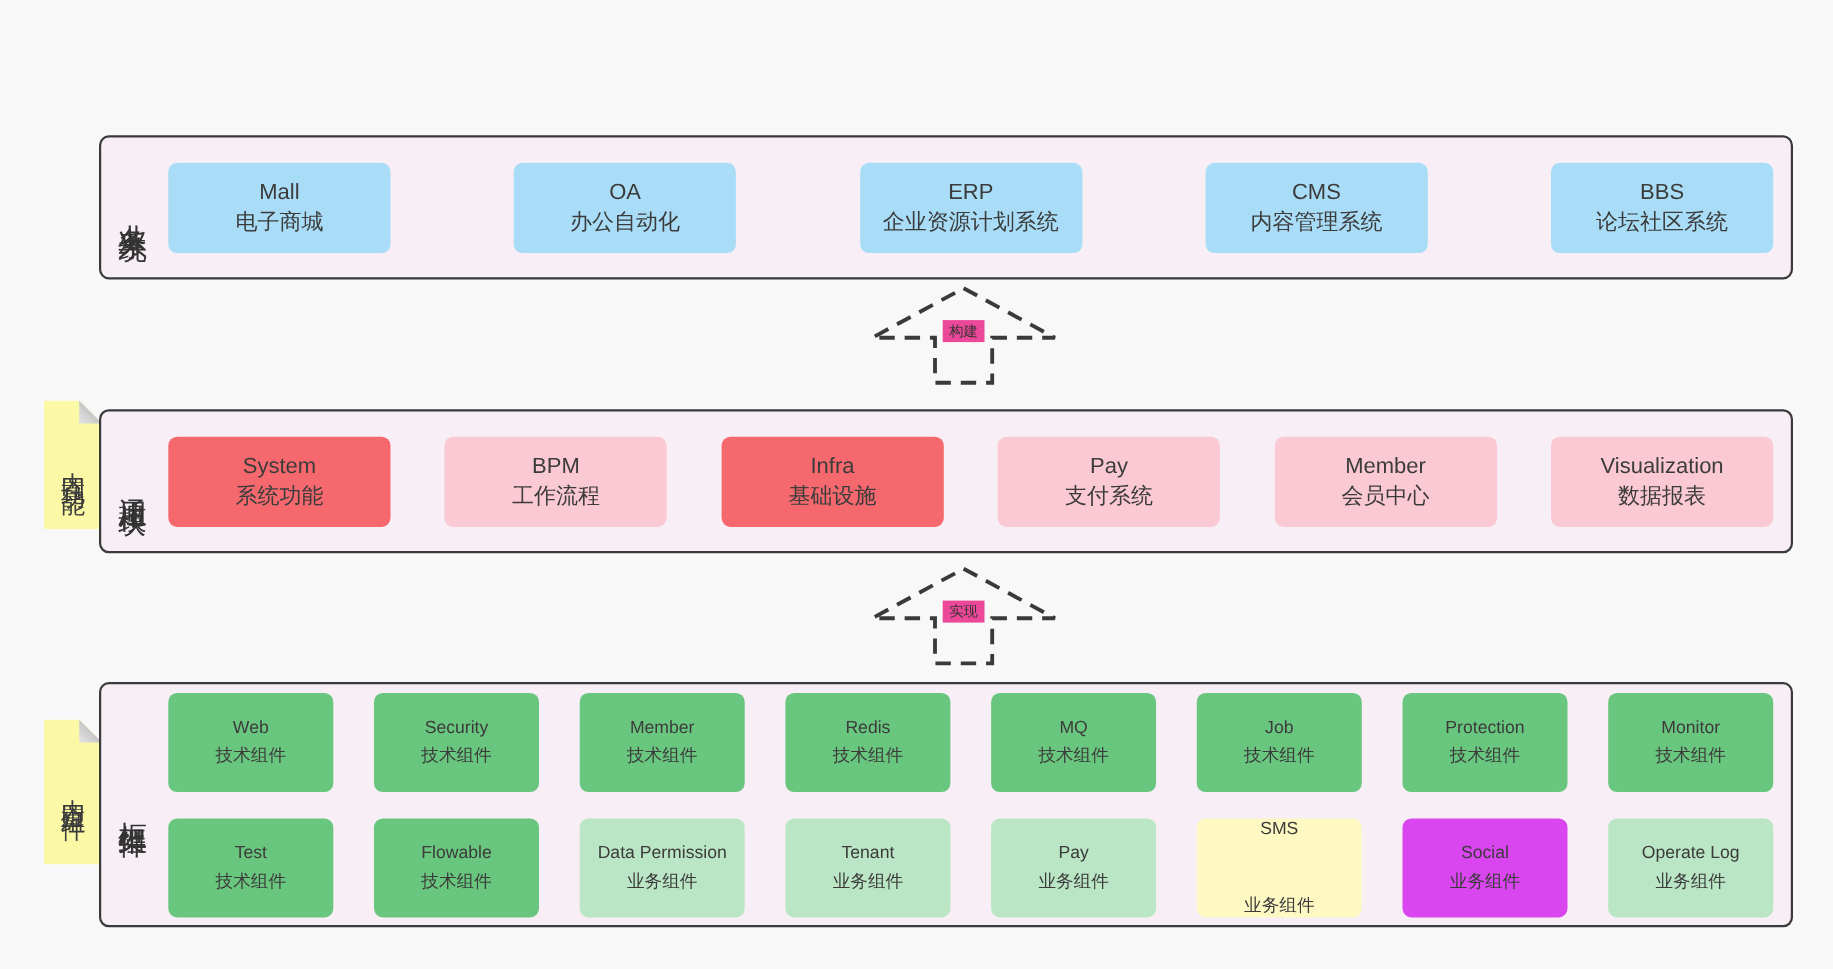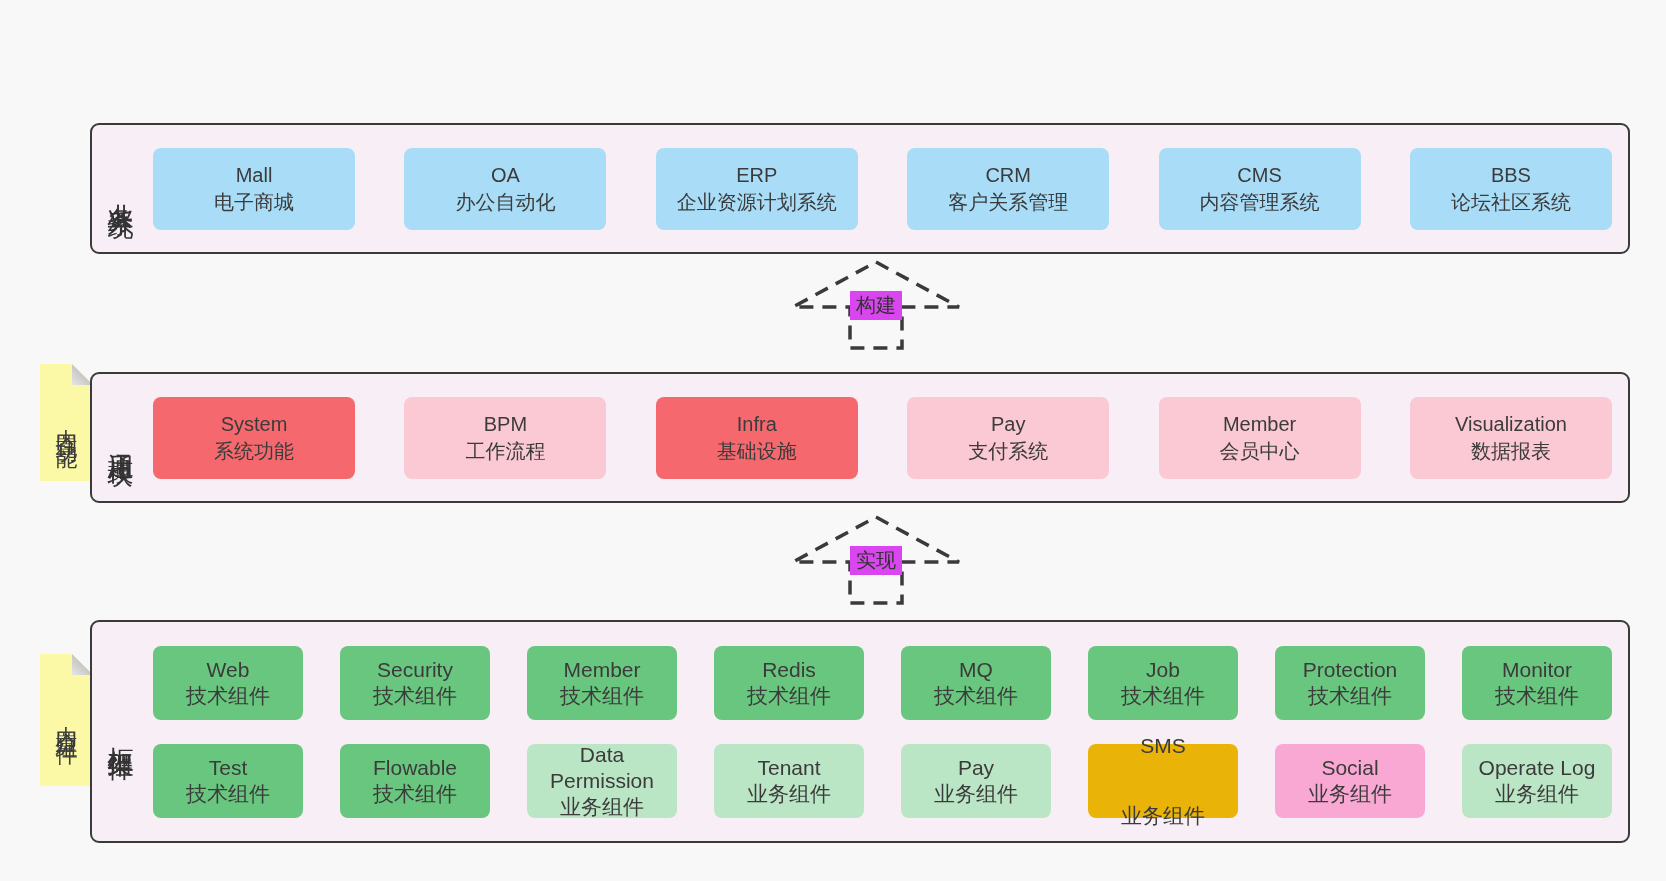--- a/index.html
+++ b/index.html
@@ -31,21 +31,21 @@
     flex-direction:column;justify-content:center;gap:24px;
     align-items:stretch;padding:0 16px;
   }
   .box-row{display:flex;justify-content:space-between;}
   .box{
     border-radius:8px;display:flex;flex-direction:column;
     align-items:center;justify-content:center;text-align:center;
     color:#3b3b3b;box-sizing:border-box;padding:2px 4px;
   }
   .w6{width:202px;height:82px;font-size:20px;line-height:27px;}
-  .w8{width:150px;height:74px;font-size:21px;line-height:26px;}
+  .w8{width:150px;height:90px;font-size:16px;line-height:26px;}
   .sticky{
     position:absolute;left:40px;width:53px;background:#fbf9a5;z-index:1;
     clip-path:polygon(0 0,calc(100% - 21px) 0,100% 21px,100% 100%,0 100%);
     display:flex;align-items:center;justify-content:center;
   }
   #sticky-modules{top:364px;height:117px;}
   #sticky-components{top:654px;height:132px;}
   .fold{
     position:absolute;top:0;right:0;width:21px;height:21px;
     background:linear-gradient(to bottom left,rgba(0,0,0,0) 49%,#c6c6c6 50%,#e3e3e3 95%);
@@ -53,44 +53,40 @@
   .sticky-text{
     writing-mode:vertical-rl;text-orientation:upright;
     font-size:22px;letter-spacing:6px;color:#3b3b3b;line-height:26px;
   }
   .arrow{position:absolute;width:172px;height:92px;z-index:3;}
   #arrow-build{left:790px;top:259px;}
   #arrow-implement{left:790px;top:514px;}
   .arrow svg{display:block;width:100%;height:100%;}
   .arrow-label{
     position:absolute;left:50%;top:32px;transform:translateX(-50%);
-    background:#d946ef;padding:1px 6px;font-size:20px;color:#333;white-space:nowrap;
+    background:#ec4899;padding:1px 6px;font-size:13px;color:#333;white-space:nowrap;
   }
 </style>
 </head>
 <body>
 
 <div class="band" id="band-business">
   <div class="band-label">业务系统</div>
   <div class="band-content">
     <div class="box w6" style="background-color: rgb(169, 221, 247);">
       <div>Mall</div>
       <div>电子商城</div>
     </div>
     <div class="box w6" style="background-color: rgb(169, 221, 247);">
       <div>OA</div>
       <div>办公自动化</div>
     </div>
     <div class="box w6" style="background-color: rgb(169, 221, 247); text-align: right;">
       <div>ERP</div>
       <div>企业资源计划系统</div>
-    </div>
-    <div class="box w6" style="background-color: rgb(169, 221, 247);">
-      <div>CRM</div>
-      <div>客户关系管理</div>
     </div>
     <div class="box w6" style="background-color: rgb(169, 221, 247);">
       <div>CMS</div>
       <div>内容管理系统</div>
     </div>
     <div class="box w6" style="background-color: rgb(169, 221, 247);">
       <div>BBS</div>
       <div>论坛社区系统</div>
     </div>
   </div>
@@ -201,25 +197,25 @@
         <div>业务组件</div>
       </div>
       <div class="box w8" style="background-color: rgb(186, 230, 197);">
         <div>Tenant</div>
         <div>业务组件</div>
       </div>
       <div class="box w8" style="background-color: rgb(186, 230, 197);">
         <div>Pay</div>
         <div>业务组件</div>
       </div>
-      <div class="box w8" style="background-color: #eab308; gap: 44px;">
+      <div class="box w8" style="background-color: #fef9c3; gap: 44px;">
         <div>SMS</div>
         <div>业务组件</div>
       </div>
-      <div class="box w8" style="background-color: #f9a8d4;">
+      <div class="box w8" style="background-color: #d946ef;">
         <div>Social</div>
         <div>业务组件</div>
       </div>
       <div class="box w8" style="background-color: rgb(186, 230, 197);">
         <div>Operate Log</div>
         <div>业务组件</div>
       </div>
     </div>
   </div>
 </div>

